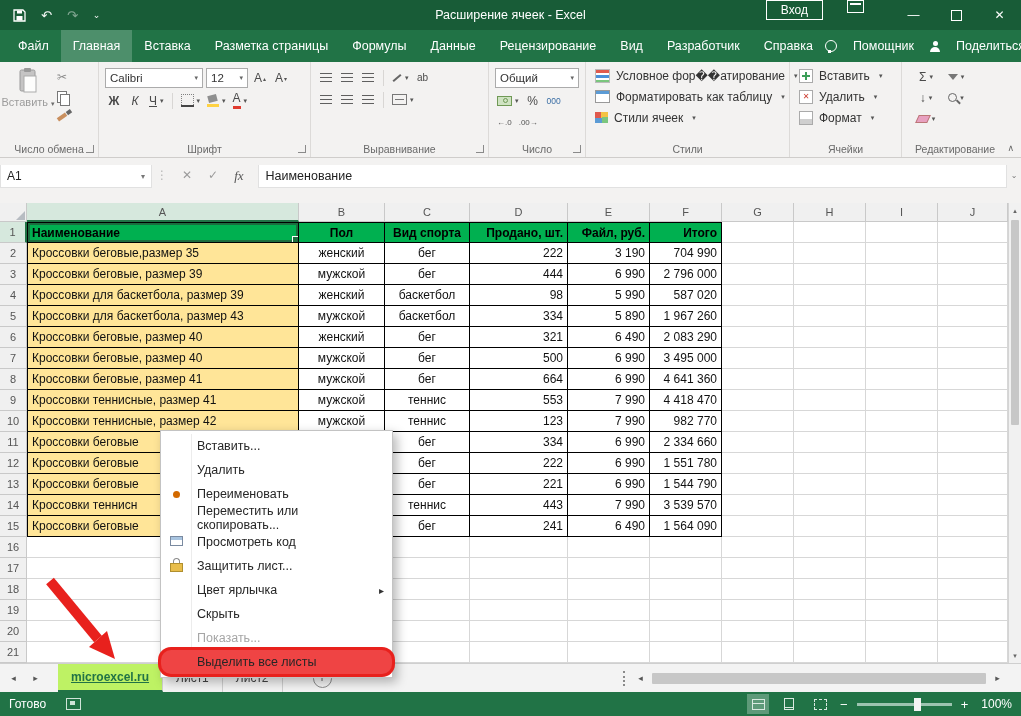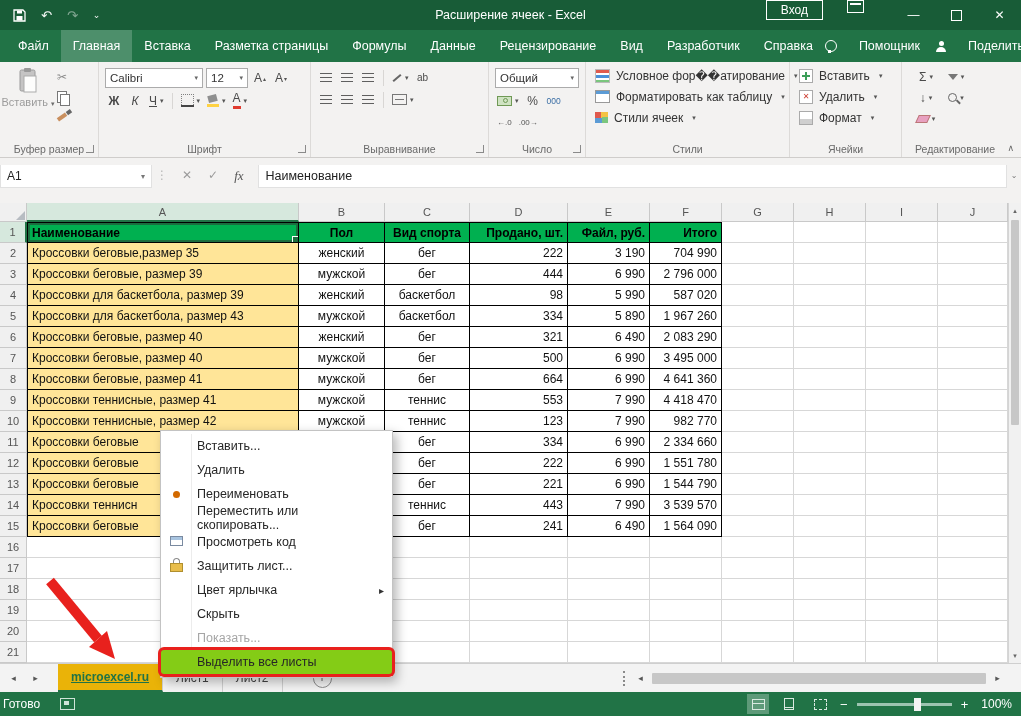--- a/index.html
+++ b/index.html
@@ -18,21 +18,21 @@
   .dispopt::after{content:"";position:absolute;left:2px;right:2px;top:2px;height:2px;background:#fff}
   .wbtn{width:43px;height:30px;display:flex;align-items:center;justify-content:center;font-size:12px}
   .maxbox{width:9px;height:9px;border:1px solid #fff}
 
   
   .tabrow{position:absolute;top:30px;left:0;right:0;height:32px;background:#217346;display:flex;align-items:stretch;color:#fff;z-index:5}
   .tablist{display:flex;margin-left:6px}
   .rtab{padding:0 12px;display:flex;align-items:center;font-size:12.5px;white-space:nowrap}
   .rtab.active{background:rgba(255,255,255,.20)}
   .tr-right{margin-left:auto;display:flex;align-items:center;gap:16px;padding-right:10px;font-size:12.5px;white-space:nowrap}
-  .assist,.share{display:flex;align-items:center;gap:22px}
+  .assist,.share{display:flex;align-items:center;gap:16px}
   .ic-bulb{width:10px;height:10px;border:1.5px solid #fff;border-radius:50%;position:relative}
   .ic-bulb::after{content:"";position:absolute;left:2.5px;top:9px;width:3px;height:3px;background:#fff}
   .ic-person{width:10px;height:11px;position:relative}
   .ic-person::before{content:"";position:absolute;left:2.5px;top:0;width:5px;height:5px;border-radius:50%;background:#fff}
   .ic-person::after{content:"";position:absolute;left:0;top:6px;width:10px;height:5px;border-radius:5px 5px 0 0;background:#fff}
 
   
   .ribbon{position:absolute;top:62px;left:0;right:0;height:95px;background:#f3f2f1;border-bottom:1px solid #cfcdcb;display:flex;z-index:4}
   .rgroup{position:relative;border-right:1px solid #dcdad8;box-sizing:border-box;flex:none;padding:3px 3px 16px}
   .rlabel{position:absolute;bottom:2px;left:0;right:0;text-align:center;font-size:10.5px;color:#6a6a6a;white-space:nowrap}
@@ -116,31 +116,31 @@
   
   .vscroll{position:absolute;right:0;top:203px;width:13px;height:460px;background:#f1f1f1;border-left:1px solid #d4d4d4;display:flex;flex-direction:column;align-items:center;box-sizing:border-box;z-index:2}
   .varrow{height:15px;display:flex;align-items:center;justify-content:center;font-size:7px;color:#666;flex:none}
   .vthumb{width:8px;height:205px;background:#c7c7c7;border-radius:1px;margin-top:2px}
   .vfill{flex:1}
 
   
   .tabbar{position:absolute;left:0;right:0;top:663px;height:29px;background:#f3f3f3;border-top:1px solid #cfcfcf;display:flex;align-items:stretch;box-sizing:border-box;z-index:2}
   .navbtn{width:19px;display:flex;align-items:center;justify-content:center;font-size:9px;color:#555}
   .stab{padding:0 13px;display:flex;align-items:center;font-size:12px;color:#444;border-right:1px solid #cfcfcf;box-sizing:border-box;white-space:nowrap}
-  .stab.active{background:#eab308;color:#217346;font-weight:bold;text-decoration:underline;border-bottom:2px solid #217346}
+  .stab.active{background:#bef264;color:#217346;font-weight:bold;text-decoration:underline;border-bottom:2px solid #217346}
   .sheettablist{display:flex;align-items:stretch;margin-left:58px}
   .newsheet{width:17px;height:17px;border:1px solid #8b8b8b;border-radius:50%;display:flex;align-items:center;justify-content:center;font-size:12px;color:#555;align-self:center;margin-left:30px}
   .tb-space{flex:1}
   .splitter{width:0;border-left:2px dotted #8a8a8a;height:15px;align-self:center;margin-right:6px}
   .hscroll{display:flex;align-items:center;width:376px;margin-right:14px}
   .hthumb{height:11px;background:#c7c7c7;border-radius:1px;flex:1;margin:0 2px}
 
   
   .statusbar{position:absolute;left:0;right:0;bottom:0;height:24px;background:#217346;color:#fff;display:flex;align-items:center;font-size:12px;z-index:5}
-  .ready{margin-left:3px}
+  .ready{margin-left:9px}
   .macroicon{width:13px;height:10px;border:1px solid #cfe4d8;margin-left:20px;position:relative}
   .macroicon::after{content:"";position:absolute;left:3px;top:2px;width:5px;height:4px;background:#cfe4d8}
   .sb-right{margin-left:auto;display:flex;align-items:center;gap:9px;padding-right:9px}
   .vwrap{display:flex;align-items:center;justify-content:center;width:22px;height:20px}
   .vwrap.on{background:rgba(255,255,255,.28)}
   .v-normal{width:13px;height:11px;border:1px solid #d9e9e0;box-sizing:border-box;background:linear-gradient(#d9e9e0 0 0) 0 3px/100% 1px no-repeat}
   .v-layout{width:10px;height:12px;border:1px solid #d9e9e0;box-sizing:border-box;background:linear-gradient(#d9e9e0 0 0) 0 8px/100% 1px no-repeat}
   .v-break{width:13px;height:11px;border:1px dashed #d9e9e0;box-sizing:border-box}
   .zsign{font-size:13px}
   .ztrack{width:95px;height:3px;background:#9cc4b0;position:relative}
@@ -150,21 +150,21 @@
   
   .ctxmenu{position:absolute;left:160px;top:430px;width:233px;background:#fff;border:1px solid #c3c3c3;box-shadow:4px 4px 10px rgba(0,0,0,.28);padding:3px 0;z-index:10;box-sizing:border-box}
   .ctxmenu::before{content:"";position:absolute;left:30px;top:3px;bottom:3px;width:1px;background:#ececec}
   .mi{height:24px;display:flex;align-items:center;padding:0 8px 0 6px;font-size:12.5px;color:#262626;position:relative;box-sizing:border-box}
   .mic{width:20px;height:18px;margin-right:10px;position:relative;flex:none}
   .mic.rename-dot::after{content:"";position:absolute;left:6px;top:6px;width:7px;height:7px;border-radius:50%;background:#d26900}
   .mic.view-code::after{content:"";position:absolute;left:3px;top:3px;width:13px;height:10px;border:1px solid #7a8aa0;background:linear-gradient(#a8c4e0 0 3px,#fff 3px);box-sizing:border-box}
   .mic.protect-lock::before{content:"";position:absolute;left:6px;top:1px;width:7px;height:6px;border:1.5px solid #8b8b8b;border-bottom:none;border-radius:4px 4px 0 0;box-sizing:border-box}
   .mic.protect-lock::after{content:"";position:absolute;left:3px;top:6px;width:13px;height:9px;background:#e8bd4a;border:1px solid #b08f2e;box-sizing:border-box}
   .mi.dis .mlabel{color:#a6a6a6}
-  .mi.hi{background:#84cc16;box-shadow:0 0 0 3px #e8211d;border-radius:3px;z-index:3}
+  .mi.hi{background:#ef4444;box-shadow:0 0 0 3px #e8211d;border-radius:10px;z-index:3}
   .sub{margin-left:auto;font-size:10px;color:#333}
 
   
   .arrow{position:absolute;left:40px;top:573px;z-index:20}
 </style>
 </head>
 <body>
 
 <div class="titlebar">
   <div class="qat">
@@ -229,21 +229,21 @@
       <div class="clipcol">
         <span class="sbtn" style="color:#8a8a8a">✂</span>
         <span class="sbtn">
             <span class="ic-copy"></span>
           </span>
         <span class="sbtn">
             <span class="ic-brush"></span>
           </span>
       </div>
     </div>
-    <div class="rlabel">Буфер размер</div>
+    <div class="rlabel">Число обмена</div>
     <span class="dlg"></span>
   </div>
 
   <div class="rgroup" style="width:212px">
     <div class="frow">
       <div class="combo" style="width:98px">
         <span>Calibri</span>
           <span class="ca">▾</span>
       </div>
       <div class="combo" style="width:42px">

